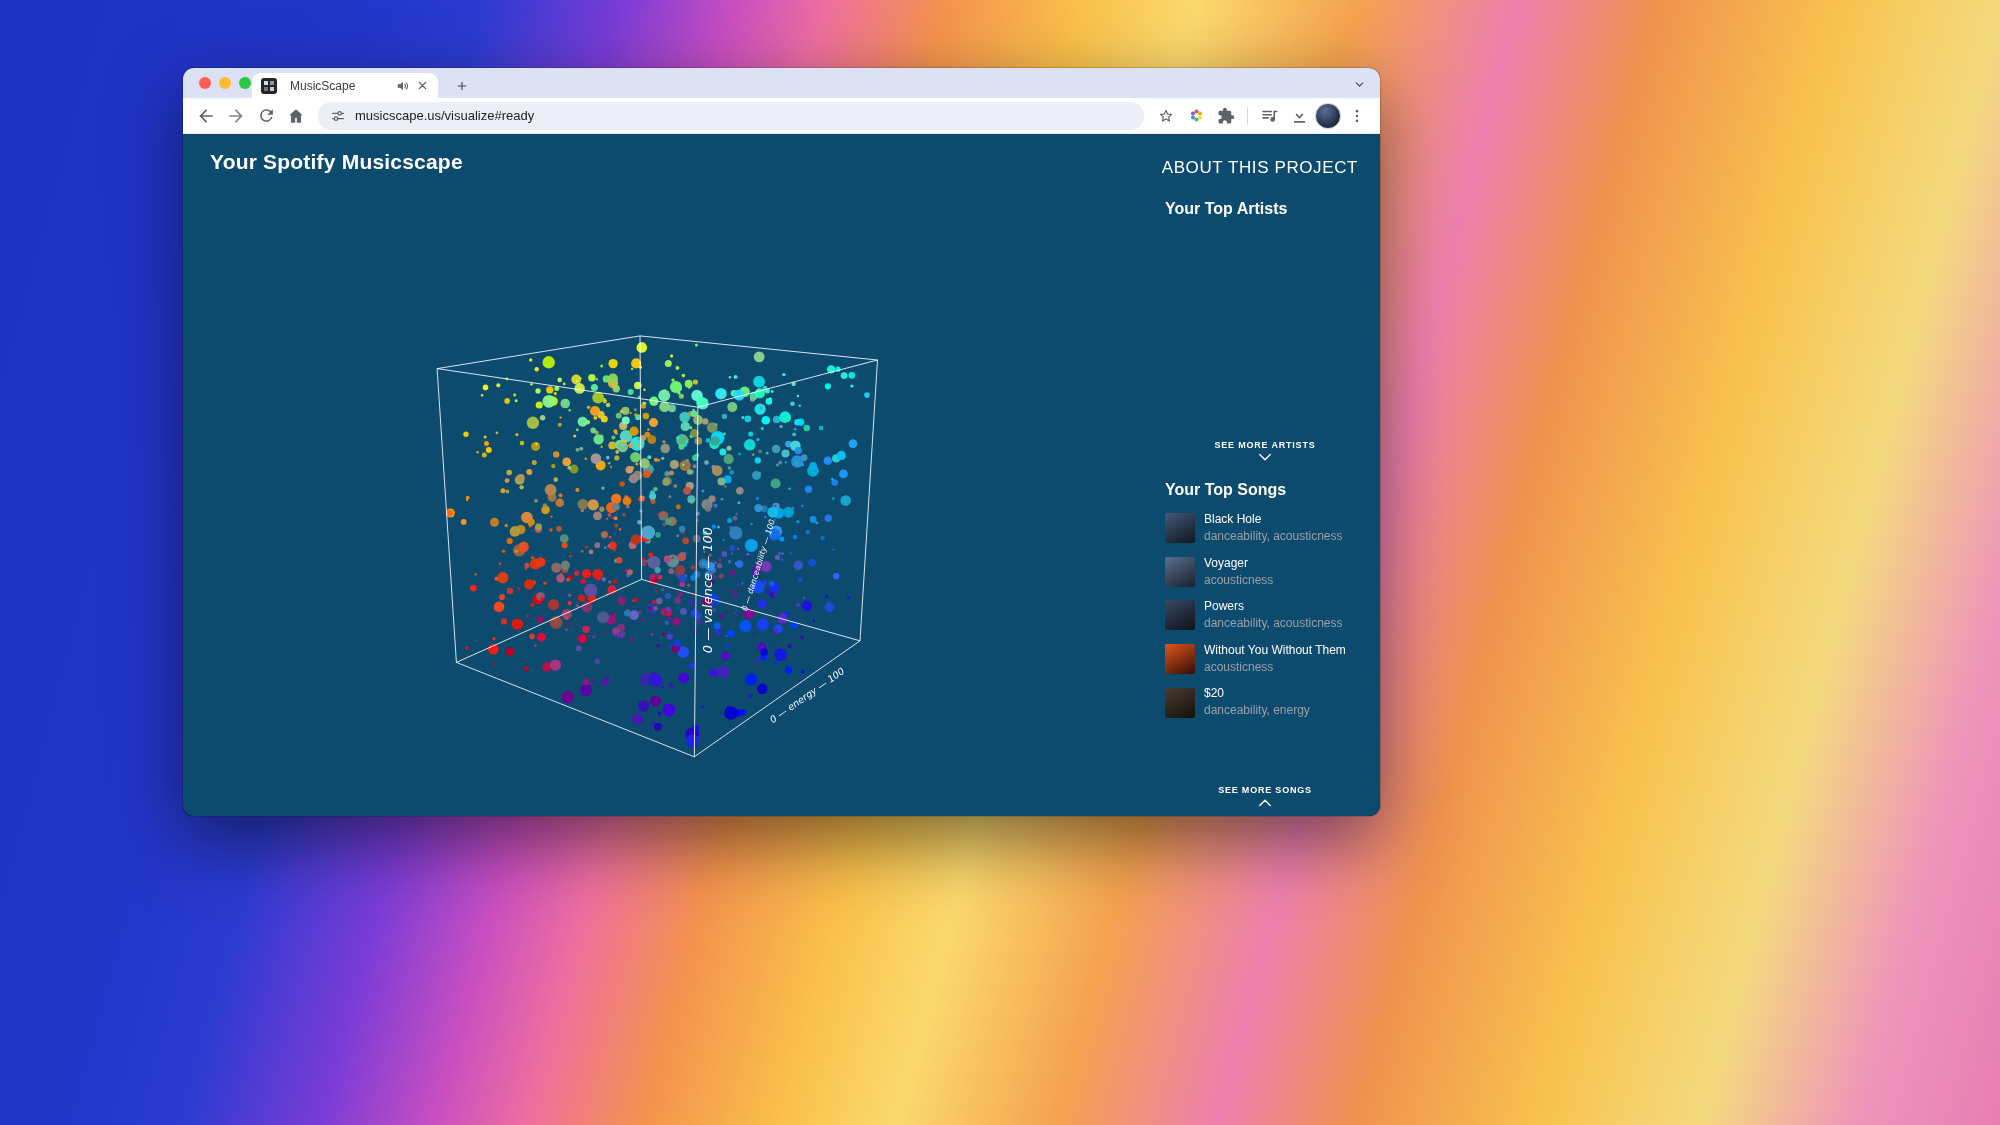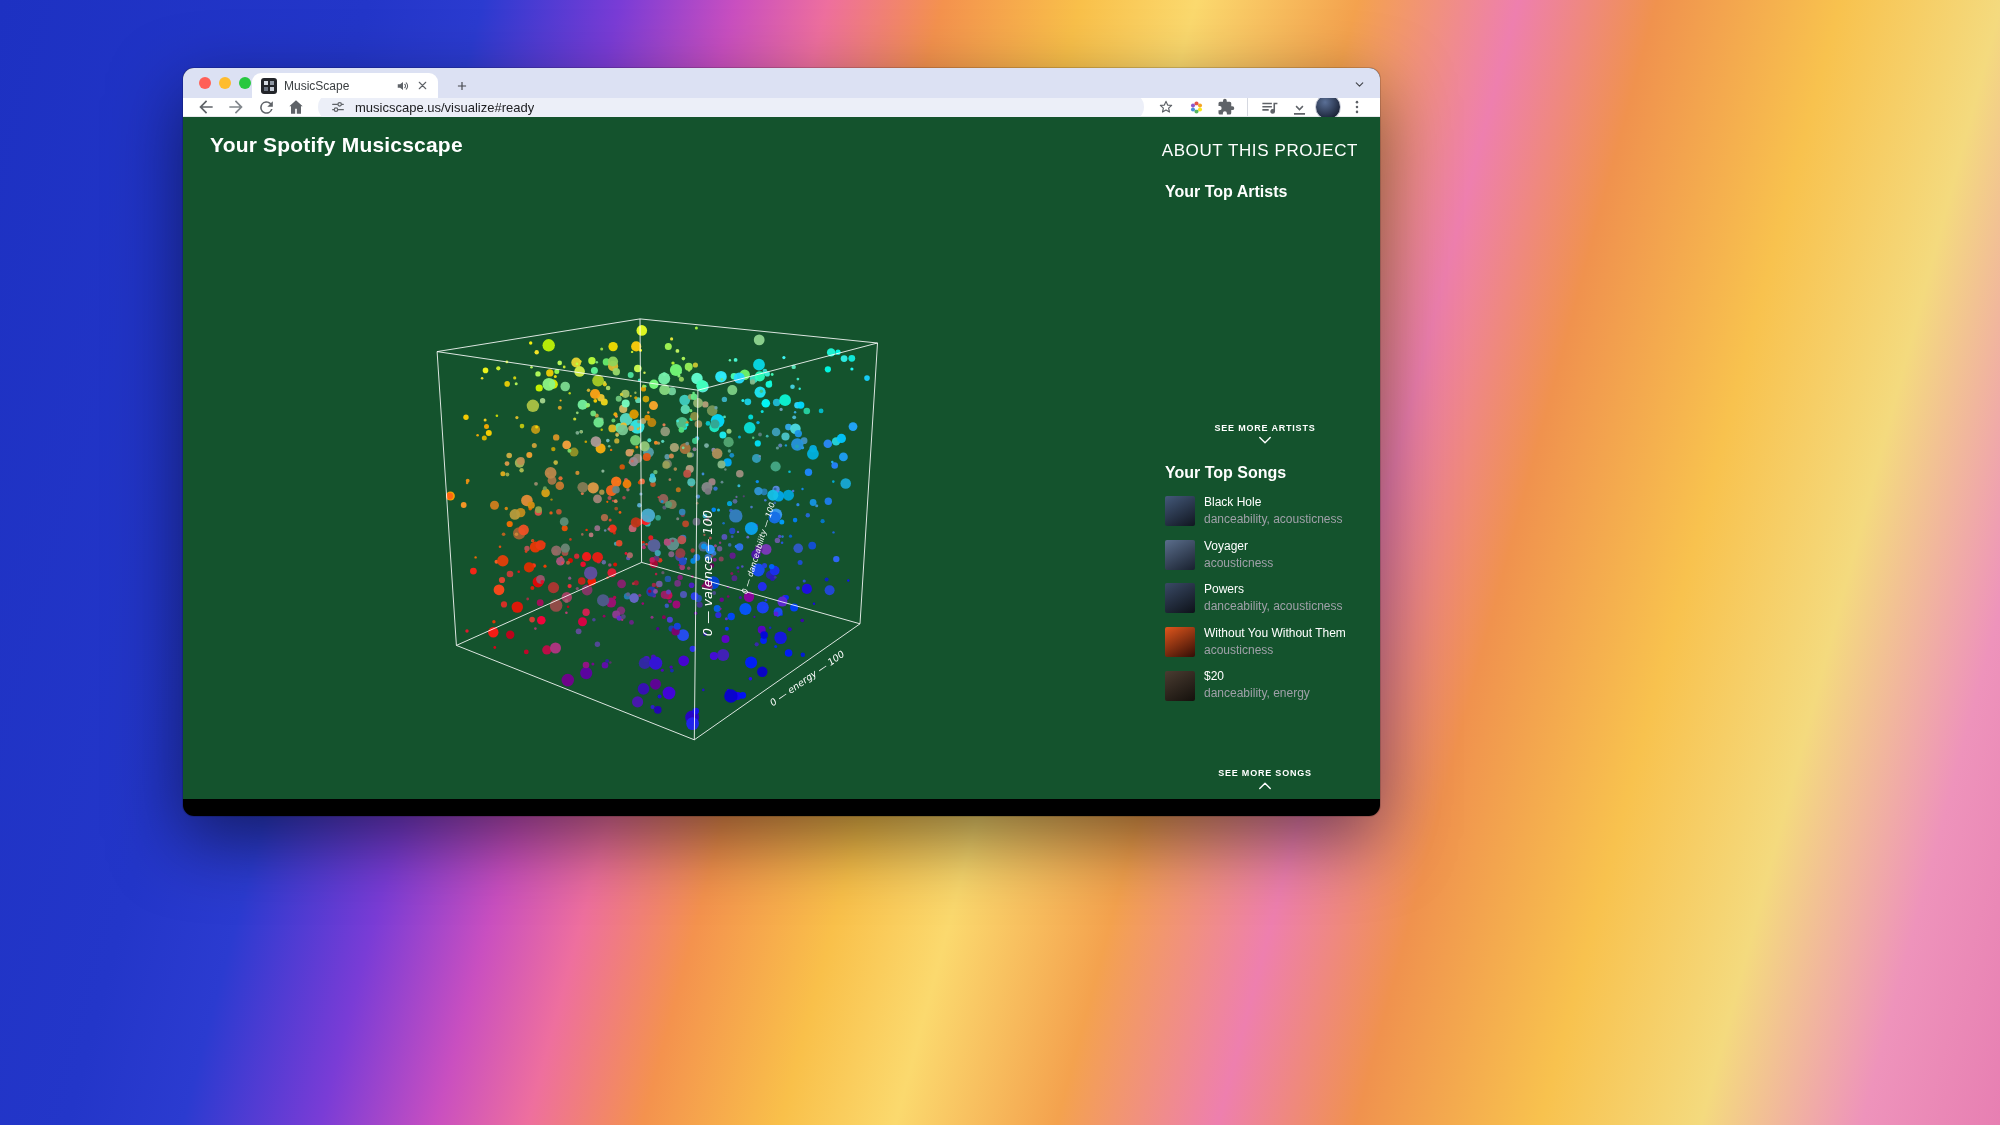--- a/index.html
+++ b/index.html
@@ -25,47 +25,47 @@
 
   
   .tabstrip { position:relative; height:30px; background:#dce1f3; }
   .traffic { position:absolute; left:16px; top:9px; display:flex; gap:8px; }
   .light { width:12px; height:12px; border-radius:50%; }
   .light.red { background:#ff5f57; } .light.yellow { background:#febc2e; } .light.green { background:#28c840; }
 
   .tab {
     position:absolute; left:69px; top:5px; width:186px; height:25px;
     background:#fff; border-radius:9px 9px 0 0;
-    display:flex; align-items:center; gap:7px; padding:0 9px; cursor:default;
+    display:flex; align-items:center; gap:13px; padding:0 9px; cursor:default;
   }
   .tab-title { flex:1; font-size:12px; color:#3c4043; white-space:nowrap; overflow:hidden; }
   .tab-icons { display:flex; align-items:center; gap:6px; }
   .newtab-btn { position:absolute; left:266px; top:5px; width:26px; height:25px; display:flex; align-items:center; justify-content:center; border-radius:6px; }
   .tabsearch-btn { position:absolute; right:9px; top:6px; width:24px; height:20px; display:flex; align-items:center; justify-content:center; }
 
   
   .toolbar {
-    height:19px; background:#fff; border-bottom:1px solid #e8eaed;
+    height:36px; background:#fff; border-bottom:1px solid #e8eaed;
     display:flex; align-items:center; padding:4px 9px; gap:2px;
   }
   .tool-btn { width:28px; height:28px; border-radius:50%; display:flex; align-items:center; justify-content:center; flex-shrink:0; cursor:pointer; }
   .omnibox {
     flex:1; height:28px; margin:0 6px; background:#eceff8; border-radius:14px;
     display:flex; align-items:center; gap:9px; padding:0 12px; min-width:0; cursor:text;
   }
   .url-text { font-size:13px; color:#202124; white-space:nowrap; overflow:hidden; }
   .tb-sep { width:1px; height:18px; background:#d5d8e0; margin:0 5px; flex-shrink:0; }
   .avatar {
     width:26px; height:26px; border-radius:50%; flex-shrink:0; cursor:pointer;
     background:radial-gradient(circle at 38% 30%, #5a6f96, #1b2438 75%);
     border:1px solid #c8ccd8;
   }
 
   
-  .content { position:relative; height:682px; background:#14532d; color:#fff; }
+  .content { position:relative; height:682px; background:#0c4a6e; color:#fff; }
   .page-title { position:absolute; left:27px; top:16px; font-size:21px; font-weight:700; letter-spacing:.2px; }
   .about-link { position:absolute; right:22px; top:24px; font-size:17px; font-weight:500; letter-spacing:.6px; cursor:pointer; }
 
   #viz-svg { position:absolute; left:218px; top:140px; cursor:grab; }
 
   
   .sidebar { position:absolute; left:982px; top:66px; width:200px; }
   .side-heading { font-size:16px; font-weight:700; color:#fff; }
   .artists-spacer { height:222px; }
   .see-btn { text-align:center; font-size:9px; font-weight:700; letter-spacing:.8px; color:#fff; cursor:pointer; }

